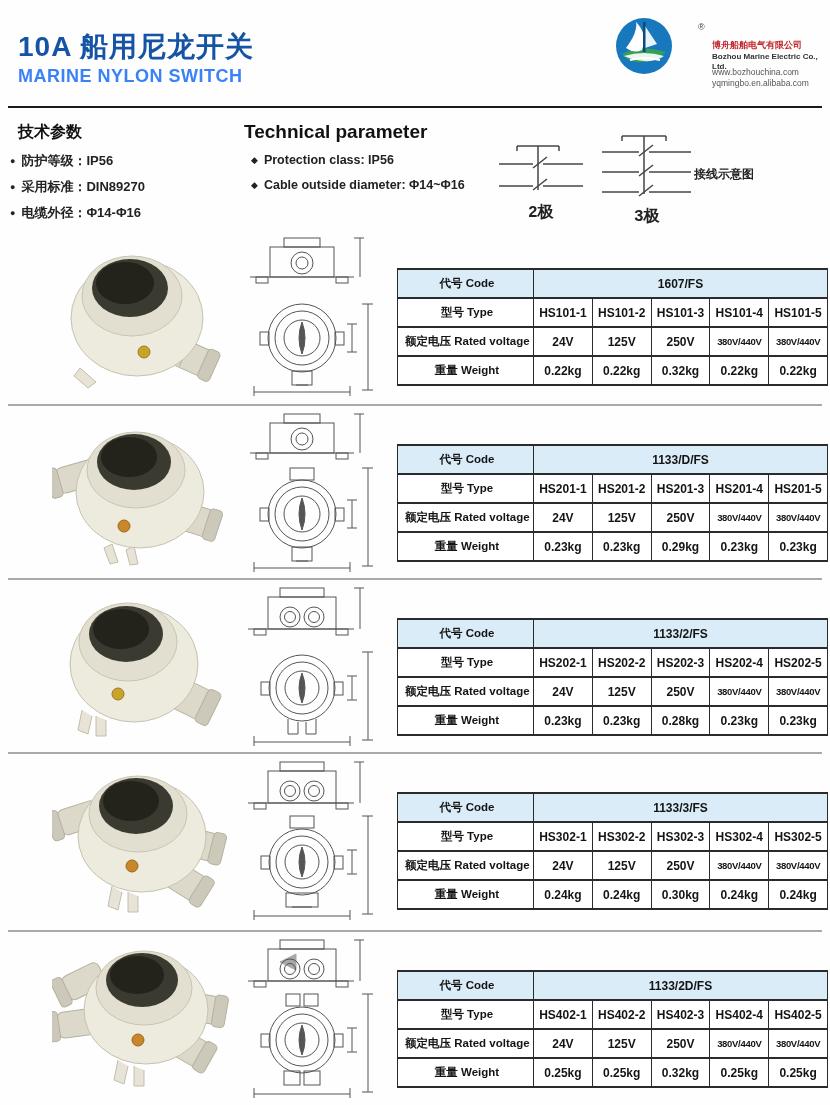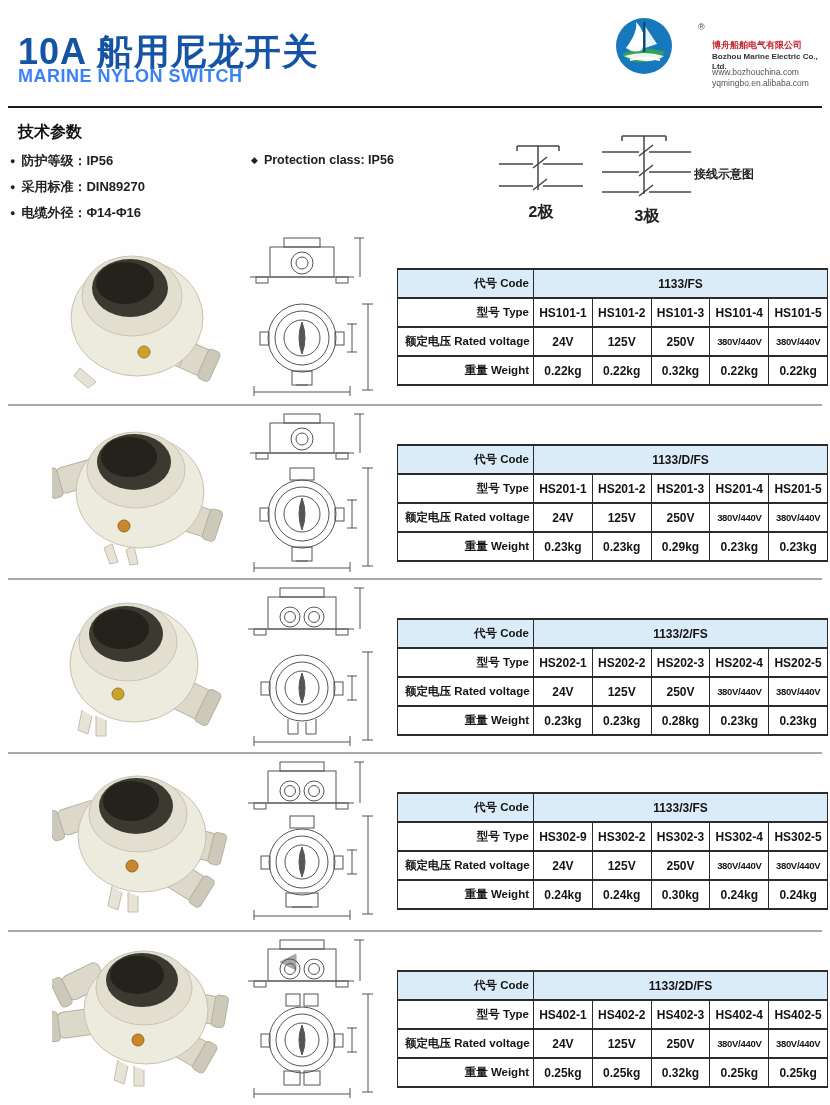--- a/index.html
+++ b/index.html
@@ -1,21 +1,21 @@
 <!DOCTYPE html>
 <html><head>
 <meta charset="utf-8">
 <style>
   html,body{margin:0;padding:0;background:#e8e8e8;}
   .page{position:relative;width:830px;height:1105px;background:#fefefe;overflow:hidden;
         font-family:"Liberation Sans","DejaVu Sans",sans-serif;color:#1a1a1a;}
   .abs{position:absolute;}
 
   
-  .title-cn{left:18px;top:28px;font-size:36px;font-weight:700;color:#1553a4;letter-spacing:1px;}
+  .title-cn{left:18px;top:28px;font-size:28px;font-weight:700;color:#1553a4;letter-spacing:1px;}
   .title-en{left:18px;top:66px;font-size:18px;font-weight:700;color:#3b82f6;letter-spacing:.5px;}
   .hdr-rule{left:8px;top:106px;width:814px;height:2px;background:#1a1a1a;}
   .sec-rule{left:8px;width:814px;height:2px;background:#a9a9a9;}
   .logo-text{left:712px;width:120px;line-height:1.25;}
   .co-cn{top:40px;font-size:9px;font-weight:700;color:#c0272d;}
   .co-en{top:52px;font-size:8px;font-weight:700;color:#333;}
   .web{font-size:8.5px;color:#555;}
   .rmark{left:698px;top:22px;font-size:9px;color:#444;}
 
   
@@ -31,21 +31,21 @@
   
   .section{left:0;width:830px;height:172px;}
   .photo{left:52px;top:8px;}
   .drawing{left:240px;top:2px;}
 
   table.spec{position:absolute;left:397px;top:36px;width:431px;border-collapse:collapse;
              table-layout:fixed;background:#fff;}
   table.spec td{border:solid #2b2b2b;border-width:2px 1px;height:27px;padding:0 4px;
                 font-weight:700;font-size:12px;text-align:center;color:#141414;
                 overflow:hidden;white-space:nowrap;}
-  table.spec td.lbl{width:124px;text-align:right;padding-left:7px;font-size:11.5px;}
+  table.spec td.lbl{width:124px;text-align:center;padding-left:7px;font-size:11.5px;}
   table.spec tr.hdr td{background:#daecf8;}
   table.spec td.v45{font-size:9.5px;letter-spacing:-.3px;padding:0 1px;}
   svg{display:block;}
 </style>
 </head>
 <body>
 
 <div class="page">
 
   <div class="abs title-cn">10A 船用尼龙开关</div>
@@ -69,22 +69,24 @@
   <div class="abs logo-text web" style="top:78px;">yqmingbo.en.alibaba.com</div>
   <div class="abs hdr-rule"></div>
 
   <div class="abs h-cn">技术参数</div>
   <div class="abs plist plist-cn">
     <div><span class="blt">●</span><span>防护等级：IP56</span></div>
     <div><span class="blt">●</span><span>采用标准：DIN89270</span></div>
     <div><span class="blt">●</span><span>电缆外径：Φ14-Φ16</span></div>
   </div>
 
+  <div class="abs h-en">Technical parameter</div>
   <div class="abs plist plist-en">
     <div><span class="blt">◆</span><span>Protection class: IP56</span></div>
+    <div><span class="blt">◆</span><span>Cable outside diameter: Φ14~Φ16</span></div>
   </div>
 
   <div class="abs" style="left:497px;top:138px;">
     <svg width="90" height="62" viewBox="0 0 90 62" stroke="#444" stroke-width="1.5" fill="none">
       <line x1="20" y1="8" x2="62" y2="8"></line>
         <line x1="20" y1="8" x2="20" y2="13"></line>
         <line x1="62" y1="8" x2="62" y2="13"></line>
       <line x1="41" y1="8" x2="41" y2="52"></line>
       <line x1="2" y1="26" x2="36" y2="26"></line>
         <line x1="46" y1="26" x2="86" y2="26"></line>
@@ -159,21 +161,21 @@
           <line x1="110" y1="152" x2="110" y2="162"></line>
         <line x1="112" y1="90" x2="112" y2="118"></line>
           <line x1="107" y1="90" x2="117" y2="90"></line>
           <line x1="107" y1="118" x2="117" y2="118"></line>
       </svg>
     </div>
     <table class="spec">
       <tbody>
           <tr class="hdr">
             <td class="lbl">代号 Code</td>
-            <td colspan="5">1133/FS</td>
+            <td colspan="5">1607/FS</td>
           </tr>
       <tr>
             <td class="lbl">型号 Type</td>
             <td>HS101-1</td>
             <td>HS101-2</td>
             <td>HS101-3</td>
             <td>HS101-4</td>
             <td>HS101-5</td>
           </tr>
       <tr>
@@ -428,21 +430,21 @@
       </svg>
     </div>
     <table class="spec">
       <tbody>
           <tr class="hdr">
             <td class="lbl">代号 Code</td>
             <td colspan="5">1133/3/FS</td>
           </tr>
       <tr>
             <td class="lbl">型号 Type</td>
-            <td>HS302-9</td>
+            <td>HS302-1</td>
             <td>HS302-2</td>
             <td>HS302-3</td>
             <td>HS302-4</td>
             <td>HS302-5</td>
           </tr>
       <tr>
             <td class="lbl">额定电压 Rated voltage</td>
             <td>24V</td>
             <td>125V</td>
             <td>250V</td>

